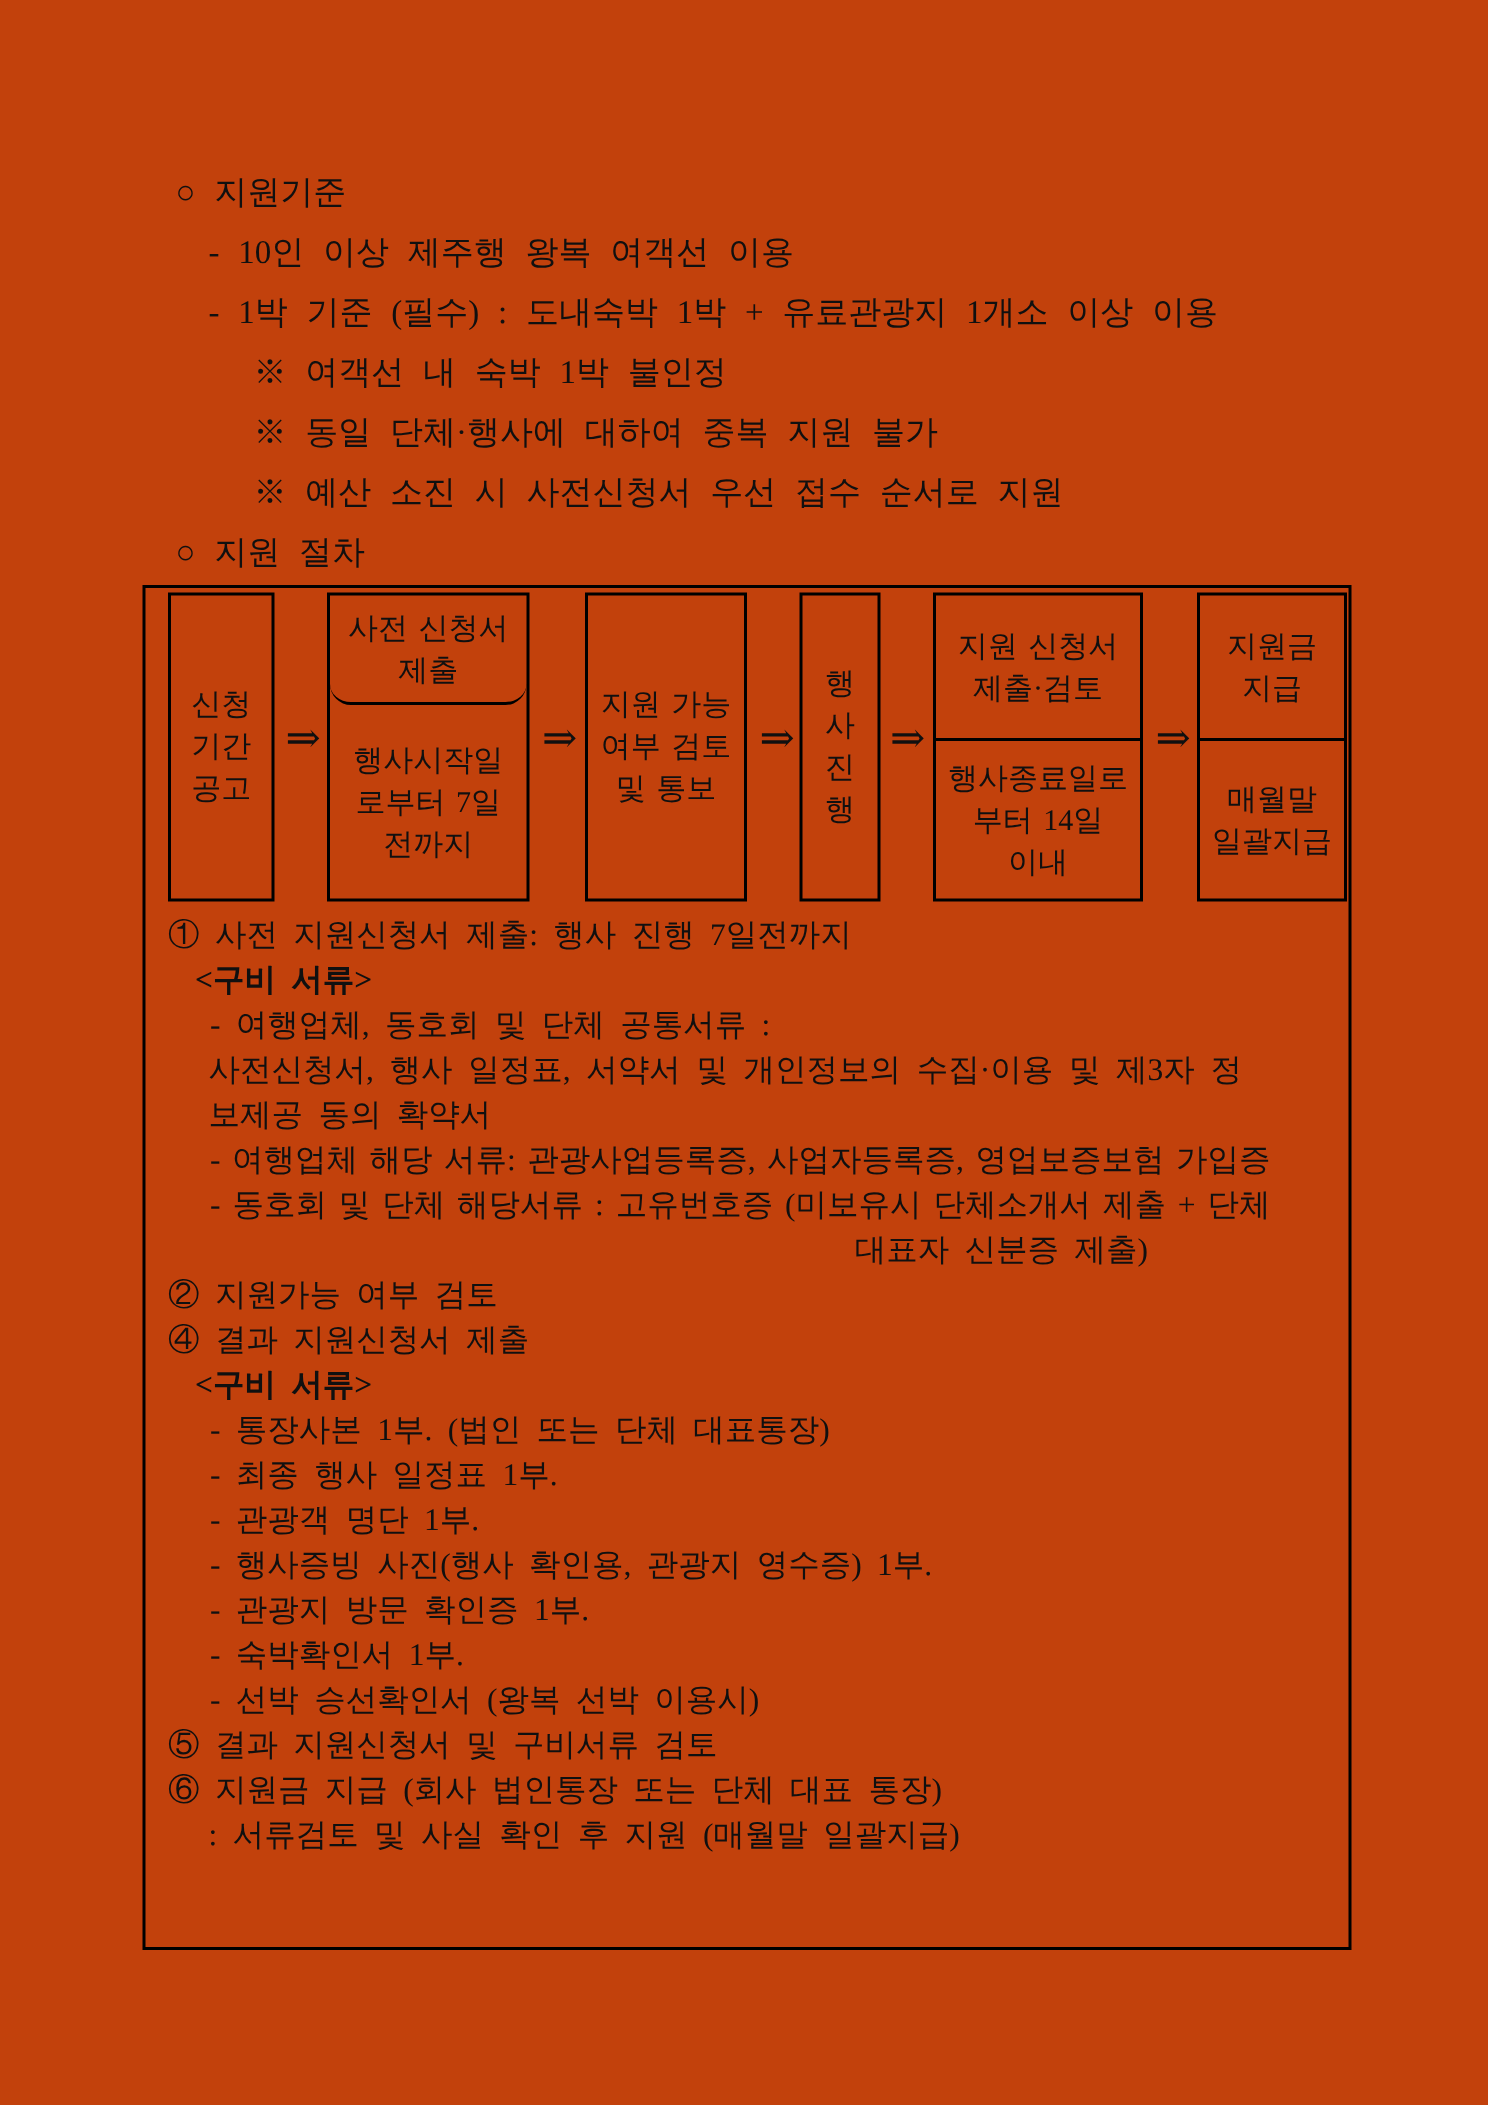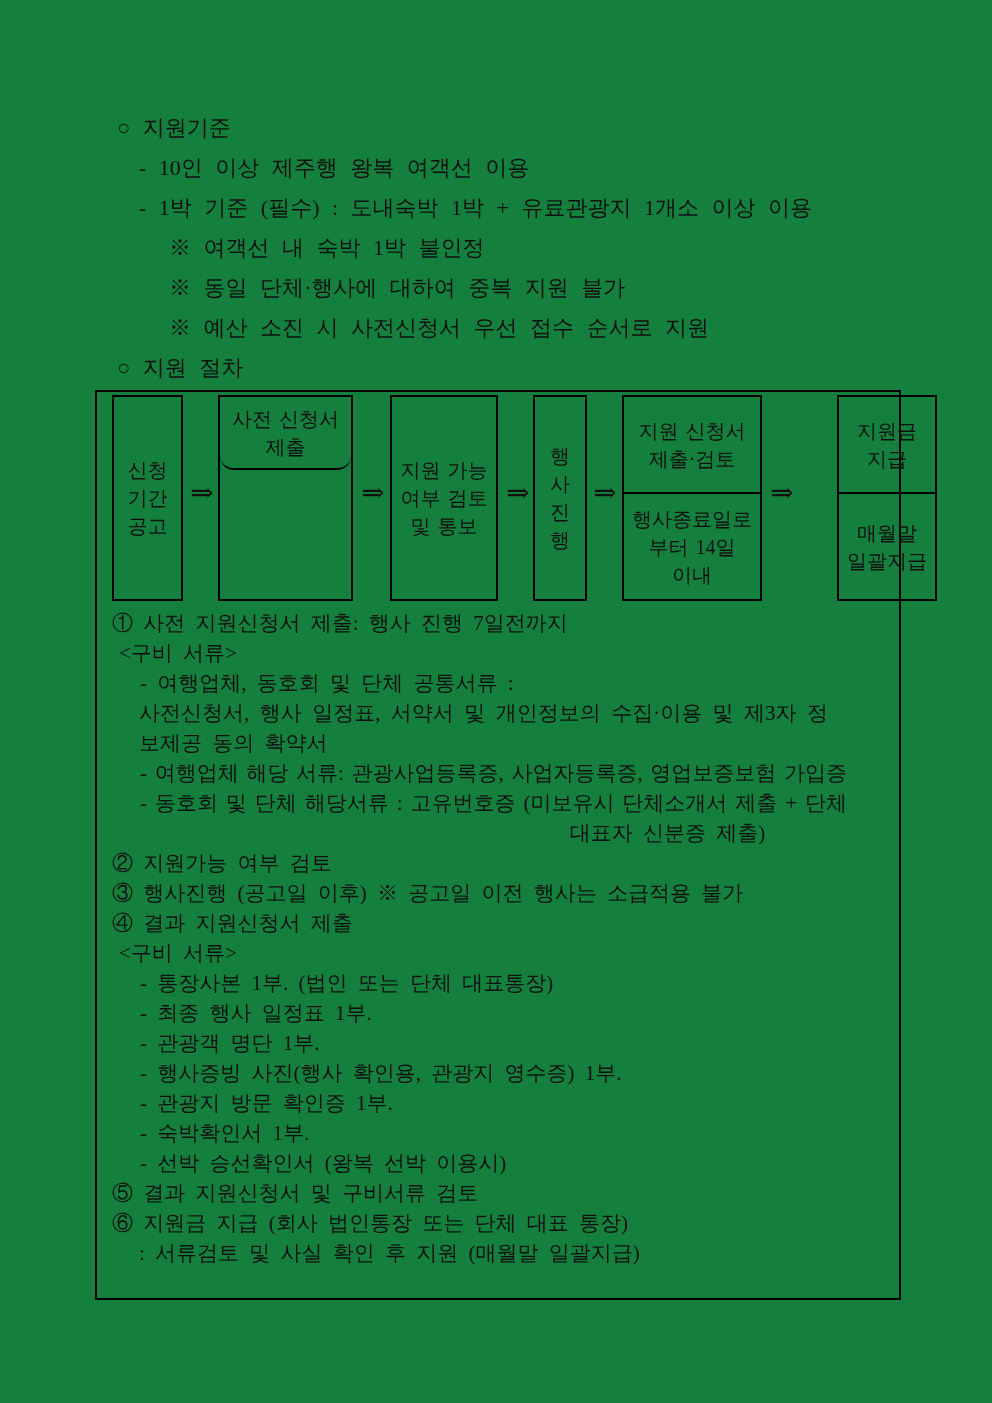--- a/index.html
+++ b/index.html
@@ -1,17 +1,17 @@
 <!DOCTYPE html>
 <html><head>
 <meta charset="utf-8">
 <style>
   html,body { margin:0; padding:0; background:#ffffff; }
   .page {
-    position:relative; width:992px; height:1403px; background:#15803d;
+    position:relative; width:992px; height:1403px; background:#c2410c;
     color:#101010; font-family:"Liberation Serif","DejaVu Serif",serif;
     overflow:hidden;
   }
   
   .top { position:absolute; left:0; top:108px; width:100%; }
   .tline { height:40px; line-height:40px; font-size:22px; white-space:pre; word-spacing:7px; }
   .lvl-c { padding-left:117px; }
   .lvl-d { padding-left:139px; }
   .lvl-n { padding-left:169px; }
   
@@ -24,35 +24,35 @@
   .fbox {
     position:absolute; border:2px solid #000; box-sizing:border-box;
     display:flex; flex-direction:column; align-items:center; justify-content:center;
     text-align:center; font-size:20px; line-height:28px; word-spacing:2px;
   }
   .b1 { left:15px;  top:3px; width:71px;  height:206px; }
   .b2 { left:121px; top:3px; width:135px; height:206px; justify-content:flex-start; }
   .b3 { left:293px; top:3px; width:108px; height:206px; }
   .b4 { left:436px; top:3px; width:54px;  height:206px; }
   .b5 { left:525px; top:3px; width:140px; height:206px; justify-content:flex-start; }
-  .b6 { left:740px; top:3px; width:100px; height:206px; justify-content:flex-start; }
+  .b6 { left:701px; top:3px; width:100px; height:206px; justify-content:flex-start; }
   .cellt {
     width:100%; box-sizing:border-box; border-bottom:2px solid #000;
     display:flex; flex-direction:column; align-items:center; justify-content:center;
   }
   .b2 .cellt { height:73px;border-radius:14px; }
   .b5 .cellt, .b6 .cellt { height:97px; }
   .cellb { width:100%; flex:1; display:flex; flex-direction:column; align-items:center; justify-content:center; }
   .farrow { position:absolute; top:84px; width:42px; text-align:center; font-size:28px; line-height:34px; }
   .a1 { left:84px; }  .a2 { left:255px; } .a3 { left:400px; } .a4 { left:487px; } .a5 { left:664px; }
   
   .details { position:absolute; left:0; top:216px; width:100%; font-size:21px; }
   .dl { height:30px; line-height:30px; white-space:pre; word-spacing:5px; }
   .d-num   { padding-left:15px; }
-  .d-sub   { padding-left:22px; font-weight:normal; }
+  .d-sub   { padding-left:33px; font-weight:bold; }
   .d-dash  { padding-left:43px; }
   .d-cont  { padding-left:42px; }
   .d-center{ padding-left:339px;text-align:center; }
   .d-colon { padding-left:42px; }
   .j {
     white-space:normal; word-spacing:normal; overflow:hidden; height:30px;
     text-align:justify; text-align-last:justify;
   }
   .d-dash.j { width:707px; }
   .d-cont.j { width:689px; }
@@ -81,20 +81,25 @@
         <span>기간</span>
         <span>공고</span>
       </div>
 
       <div class="farrow a1">⇒</div>
 
       <div class="fbox b2">
         <div class="cellt">
           <span>사전 신청서</span>
           <span>제출</span>
+        </div>
+        <div class="cellb">
+          <span>행사시작일</span>
+          <span>로부터 7일</span>
+          <span>전까지</span>
         </div>
       </div>
 
       <div class="farrow a2">⇒</div>
 
       <div class="fbox b3">
         <span>지원 가능</span>
         <span>여부 검토</span>
         <span>및 통보</span>
       </div>
@@ -140,21 +145,20 @@
     <div class="details">
       <div class="dl d-num">① 사전 지원신청서 제출: 행사 진행 7일전까지</div>
       <div class="dl d-sub">&lt;구비 서류&gt;</div>
       <div class="dl d-dash">- 여행업체, 동호회 및 단체 공통서류 :</div>
       <div class="dl d-cont j">사전신청서, 행사 일정표, 서약서 및 개인정보의 수집·이용 및 제3자 정</div>
       <div class="dl d-cont">보제공 동의 확약서</div>
       <div class="dl d-dash j">- 여행업체 해당 서류: 관광사업등록증, 사업자등록증, 영업보증보험 가입증서</div>
       <div class="dl d-dash j">- 동호회 및 단체 해당서류 : 고유번호증 (미보유시 단체소개서 제출 + 단체</div>
       <div class="dl d-center">대표자 신분증 제출)</div>
       <div class="dl d-num">② 지원가능 여부 검토</div>
-      <div class="dl d-num">③ 행사진행 (공고일 이후) ※ 공고일 이전 행사는 소급적용 불가</div>
       <div class="dl d-num">④ 결과 지원신청서 제출</div>
       <div class="dl d-sub">&lt;구비 서류&gt;</div>
       <div class="dl d-dash">- 통장사본 1부. (법인 또는 단체 대표통장)</div>
       <div class="dl d-dash">- 최종 행사 일정표 1부.</div>
       <div class="dl d-dash">- 관광객 명단 1부.</div>
       <div class="dl d-dash">- 행사증빙 사진(행사 확인용, 관광지 영수증) 1부.</div>
       <div class="dl d-dash">- 관광지 방문 확인증 1부.</div>
       <div class="dl d-dash">- 숙박확인서 1부.</div>
       <div class="dl d-dash">- 선박 승선확인서 (왕복 선박 이용시)</div>
       <div class="dl d-num">⑤ 결과 지원신청서 및 구비서류 검토</div>

